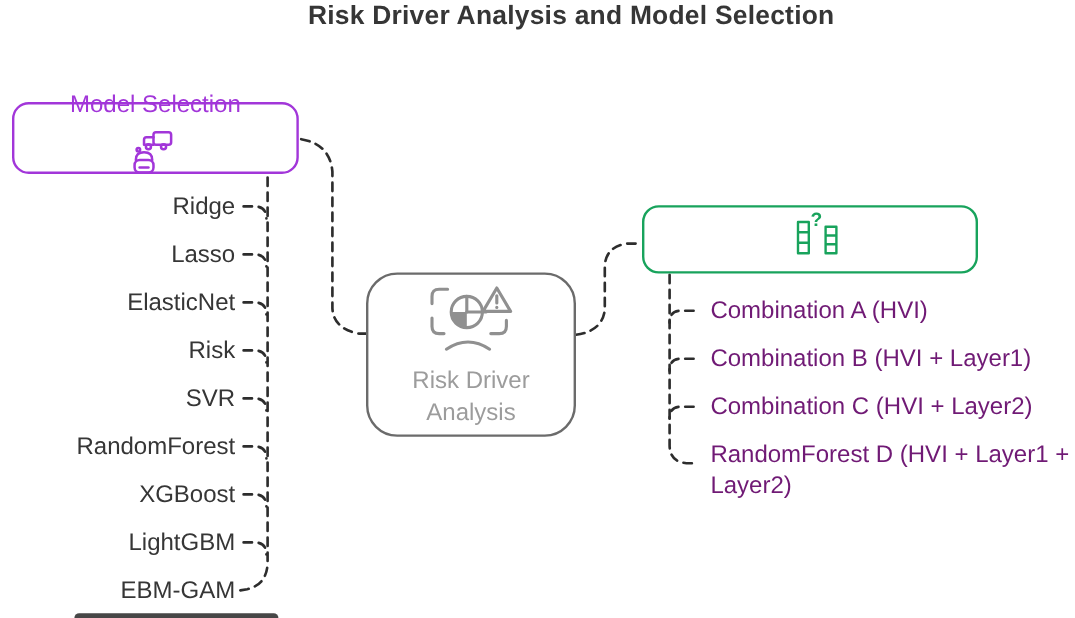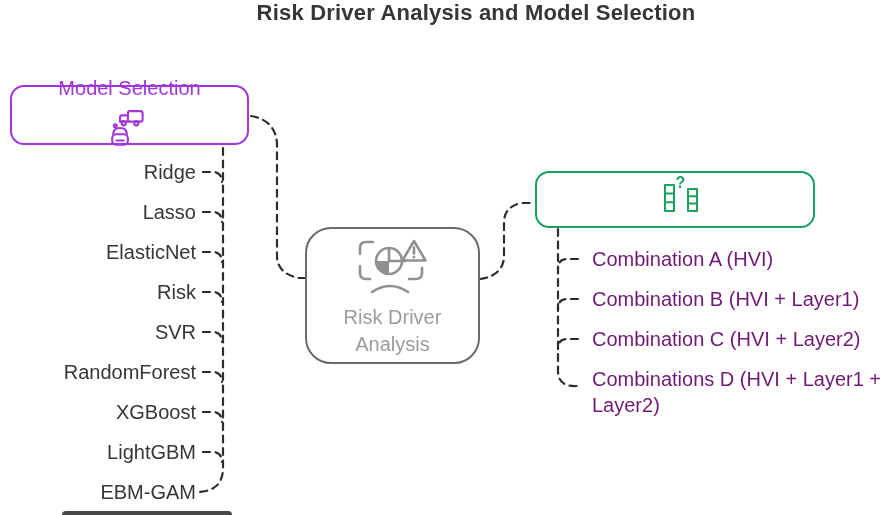--- a/index.html
+++ b/index.html
@@ -135,15 +135,15 @@
       <rect x="27" y="16" width="9" height="22"></rect>
       <path d="M27,23.3 H36 M27,30.6 H36"></path>
       <text x="14.5" y="15" font-family="Liberation Sans, sans-serif" font-size="16" font-weight="700" fill="#18A35C" stroke="none">?</text>
     </svg>
   </span>
 </div>
 
 <div class="crow" style="top:246px">Combination A (HVI)</div>
 <div class="crow" style="top:286px">Combination B (HVI + Layer1)</div>
 <div class="crow" style="top:326px">Combination C (HVI + Layer2)</div>
-<div class="crow" style="top:366px">Combinations D (HVI + Layer1 + Layer2)</div>
+<div class="crow" style="top:366px">RandomForest D (HVI + Layer1 + Layer2)</div>
 
 <div class="abs cutbar"></div>
 
 </body></html>

